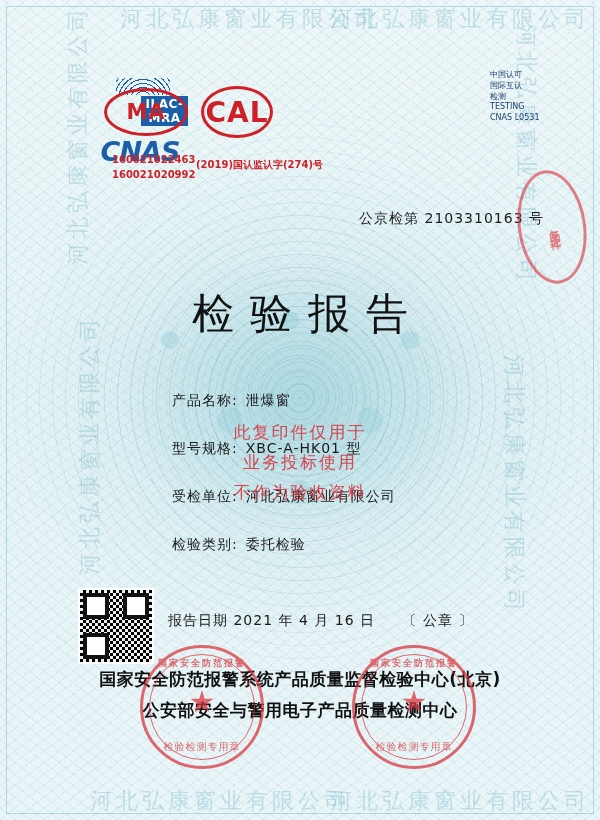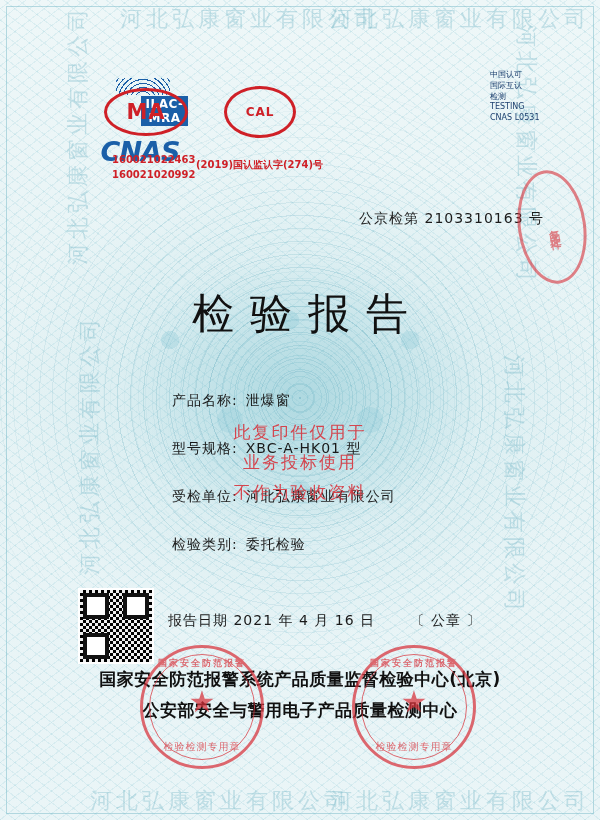--- a/index.html
+++ b/index.html
@@ -125,23 +125,23 @@
     content: "";
     position: absolute;
     left: -5px; top: 19px;
     width: 88px; height: 6px;
     border-top: 2px solid #cf2027;
     border-bottom: 0;
     transform: rotate(-6deg);
     opacity: .0;
   }
   .logo-cal {
-    left: 124px; top: 8px;
+    left: 101px; top: 8px;
     width: 66px; height: 46px;
-    font-size: 12px;
+    font-size: 28px;
   }
   .logo-ilac {
     left: 200px; top: 6px;
     width: 86px; height: 48px;
     color: #1a5fa8;
     font-size: 11px;
     font-weight: bold;
     text-align: center;
     display: flex;
     flex-direction: column;
@@ -300,21 +300,21 @@
   
   .date-row {
     position: absolute;
     left: 168px;
     top: 612px;
     font-size: 14px;
     color: #1a1a1a;
     letter-spacing: 1px;
     white-space: nowrap;
   }
-  .date-row .seal-note { margin-left: 30px; }
+  .date-row .seal-note { margin-left: 22px; }
 
   
   .issuer {
     position: absolute;
     left: 0; right: 0;
     top: 664px;
     text-align: center;
     font-size: 17px;
     font-weight: bold;
     color: #101010;

